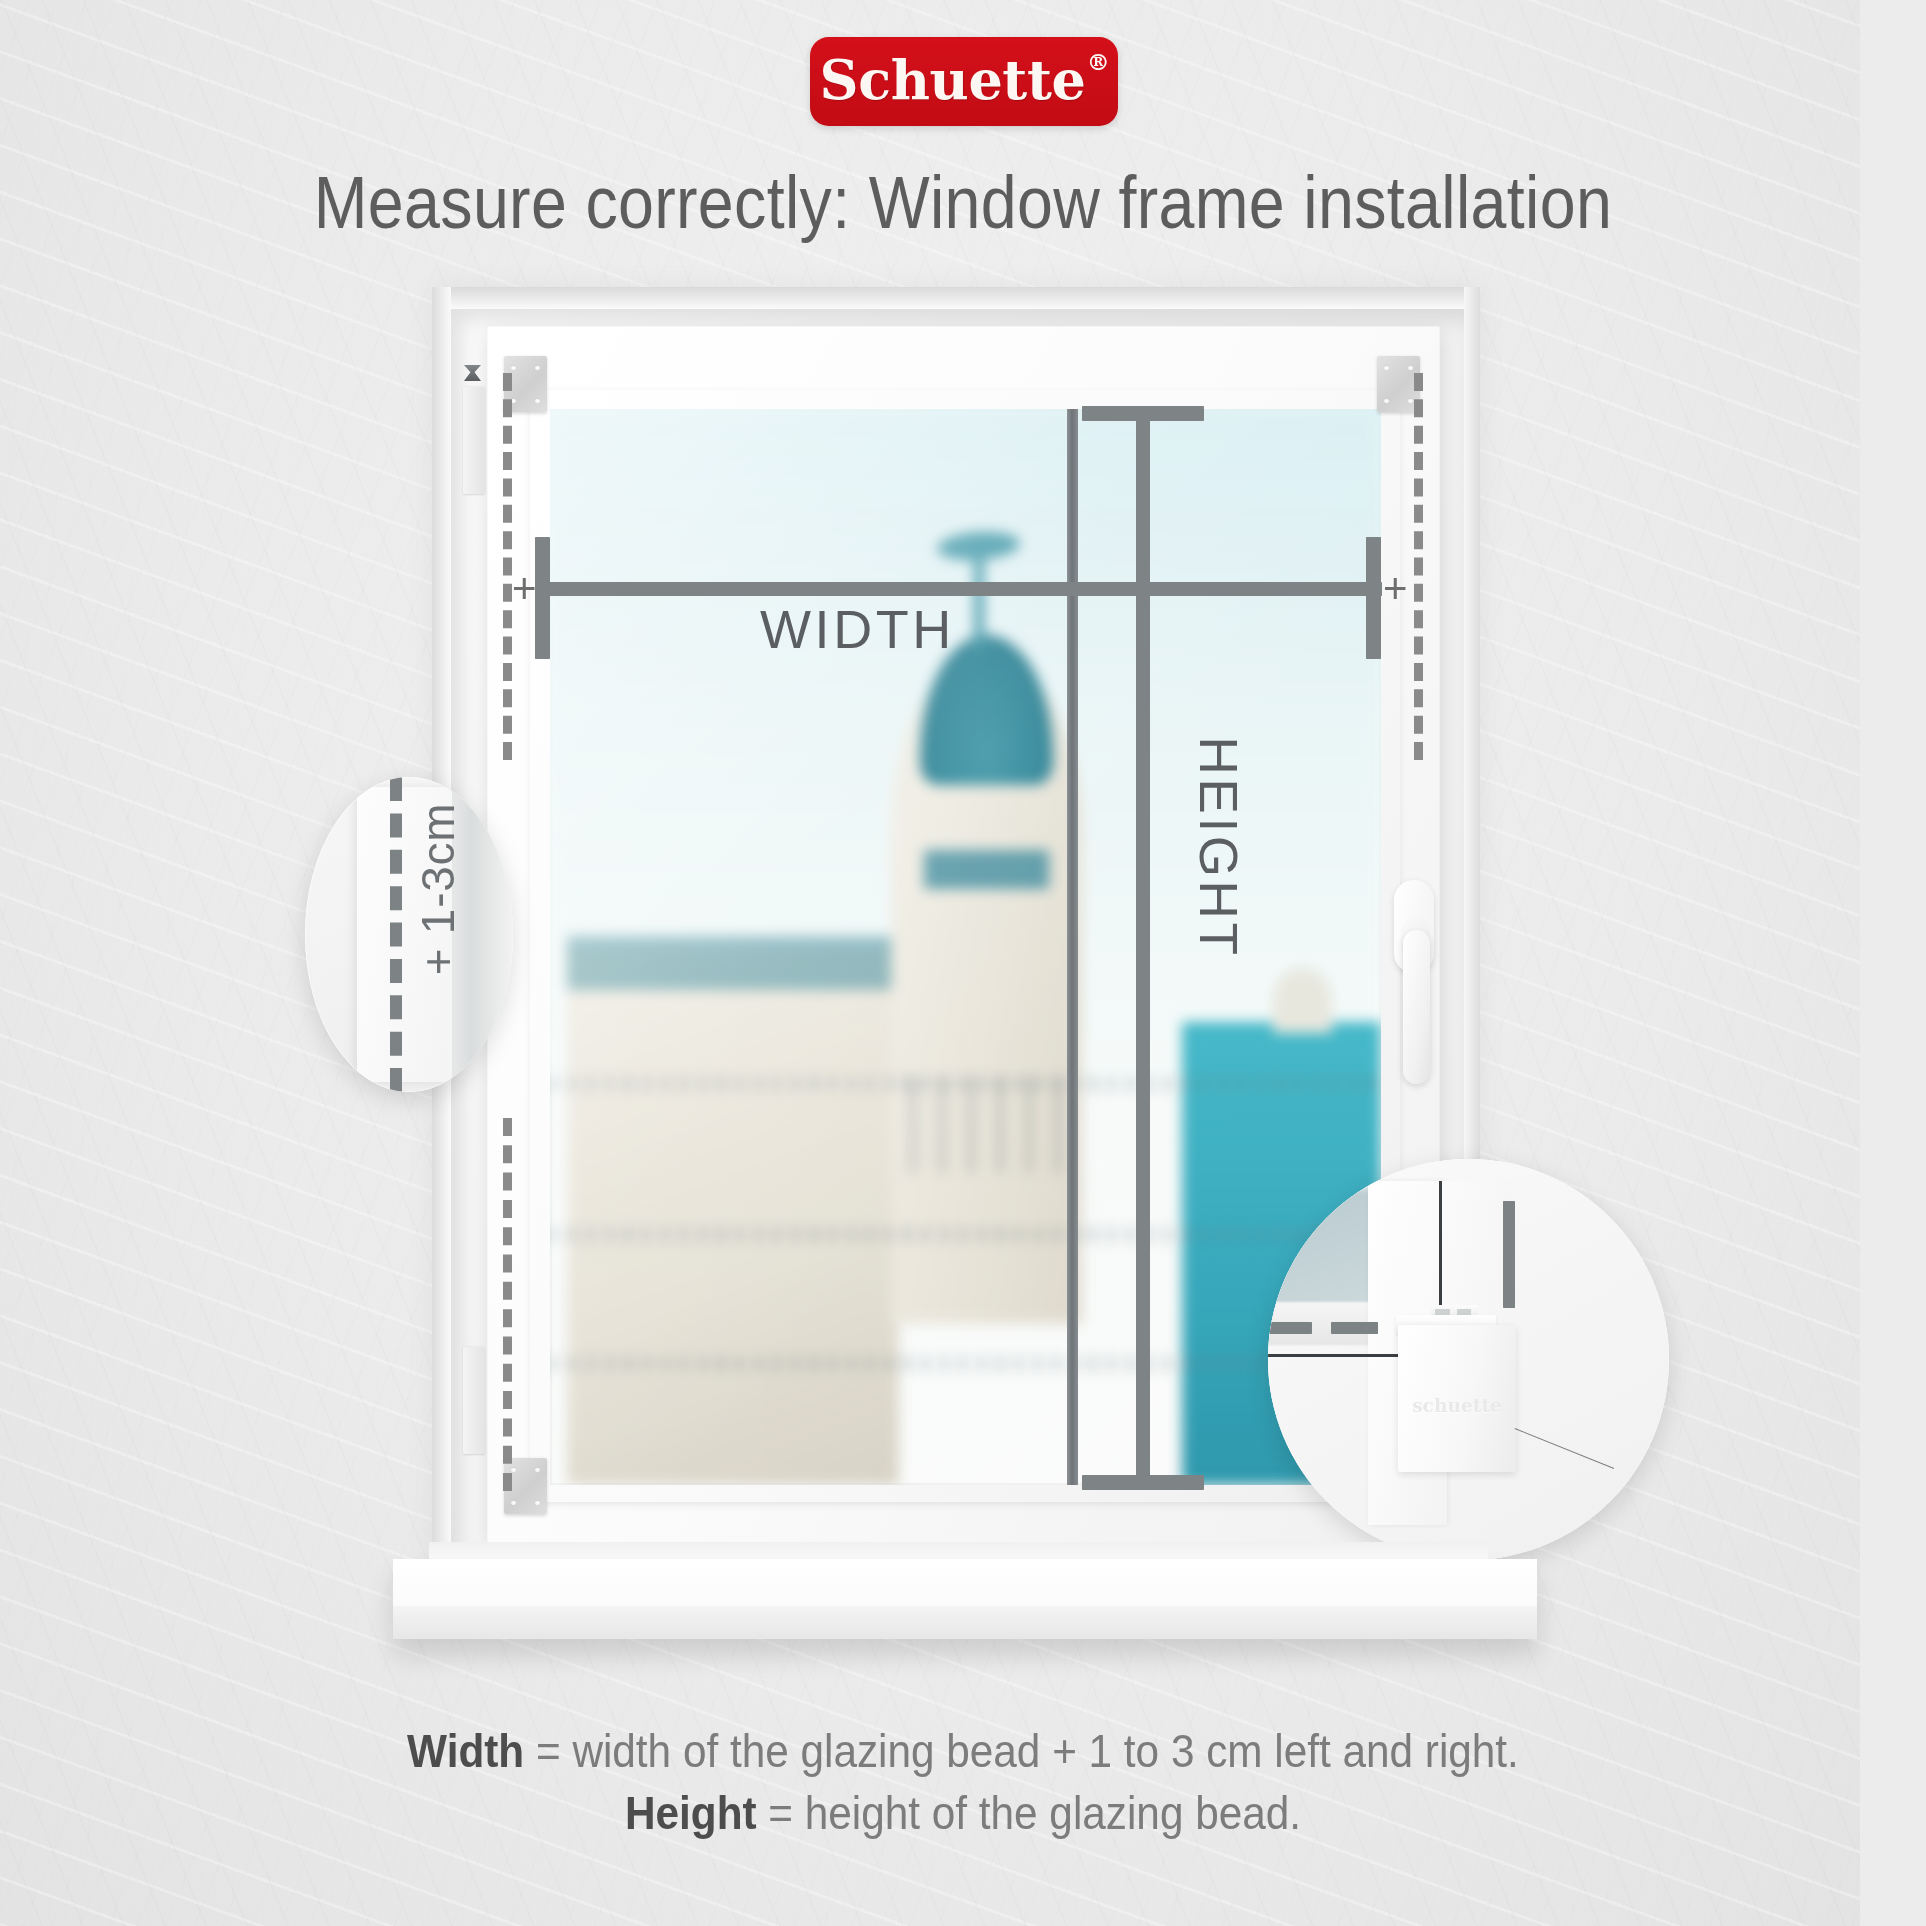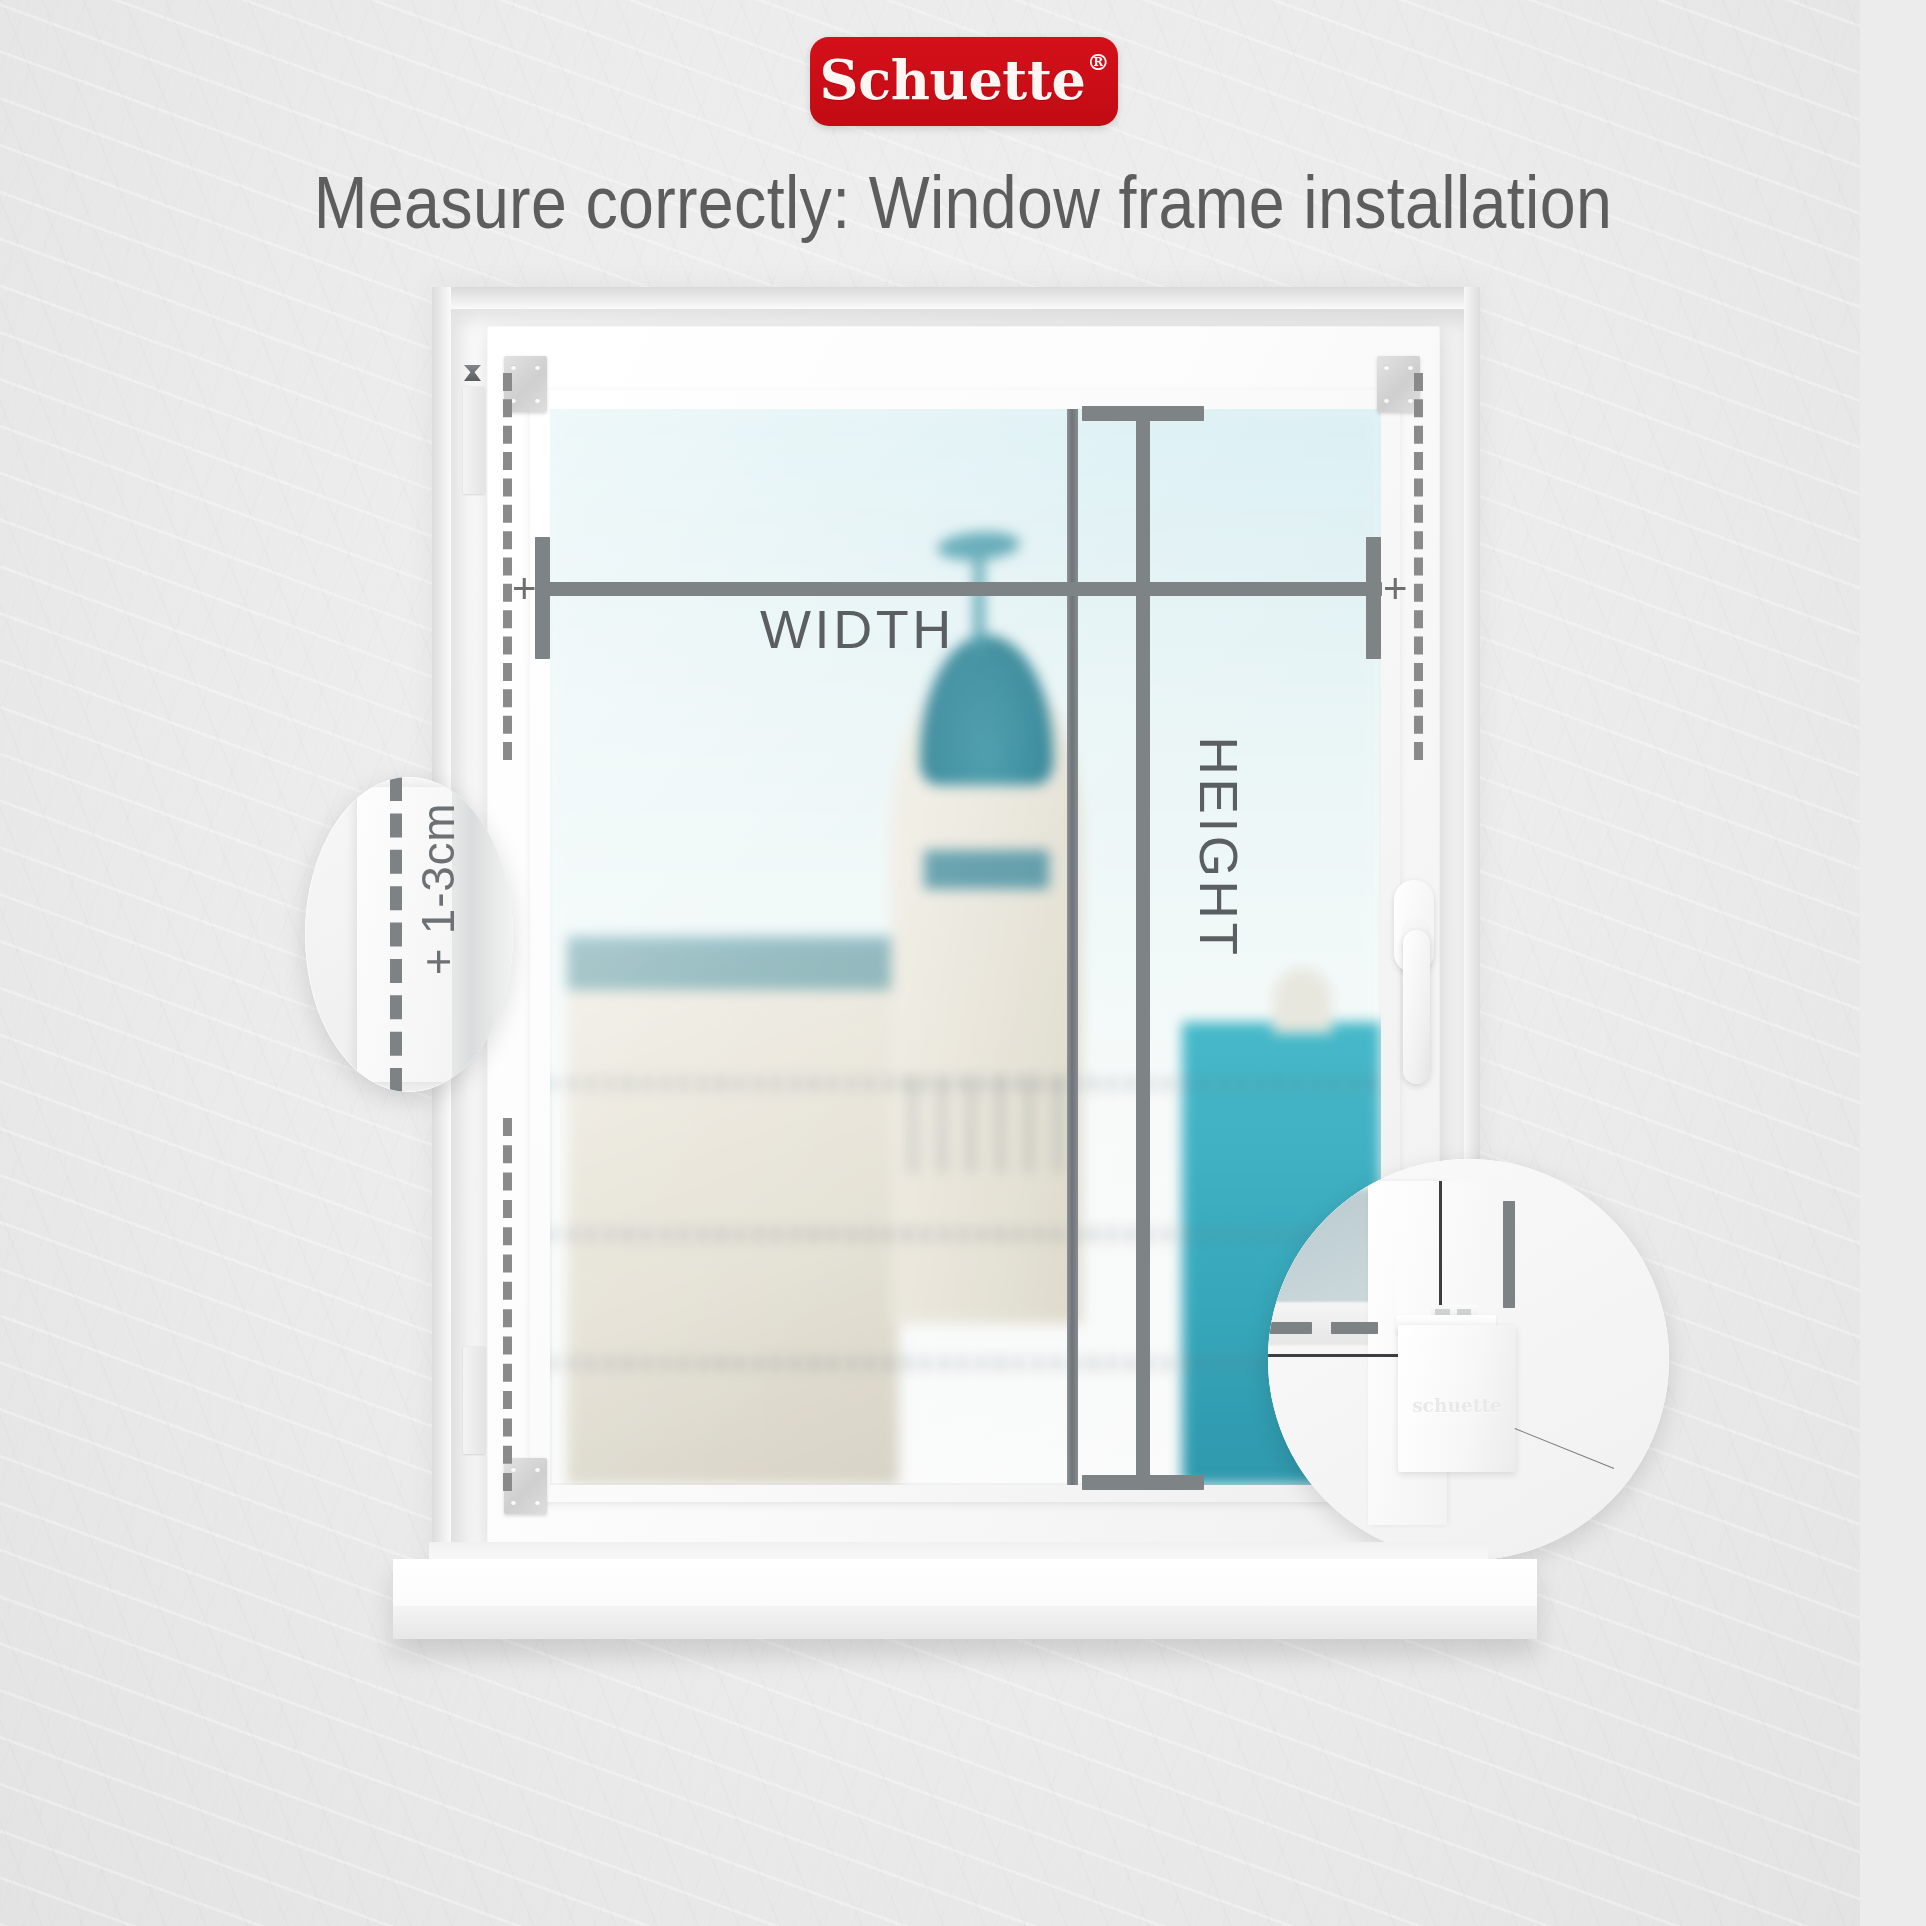--- a/index.html
+++ b/index.html
@@ -489,15 +489,19 @@
     <div class="neck"></div>
     <div class="lever"></div>
   </div>
 
   <div id="sill-lip"></div>
   <div id="sill">
     <div class="top"></div>
     <div class="front"></div>
   </div>
 
+  <div id="caption">
+    <span class="l"><b>Width</b><span> = width of the glazing bead + 1 to 3 cm left and right.</span></span>
+    <span class="l"><b>Height</b><span> = height of the glazing bead.</span></span>
+  </div>
 
 </div>
 
 
 </body></html>

